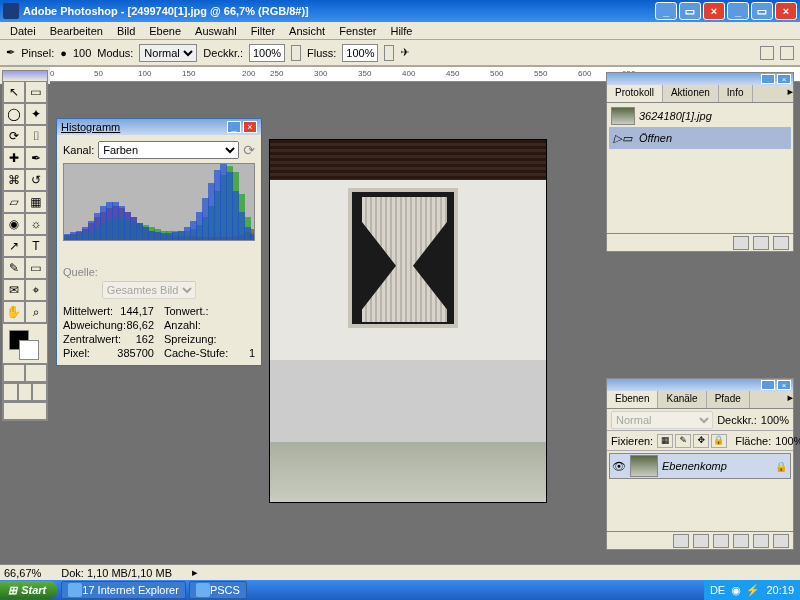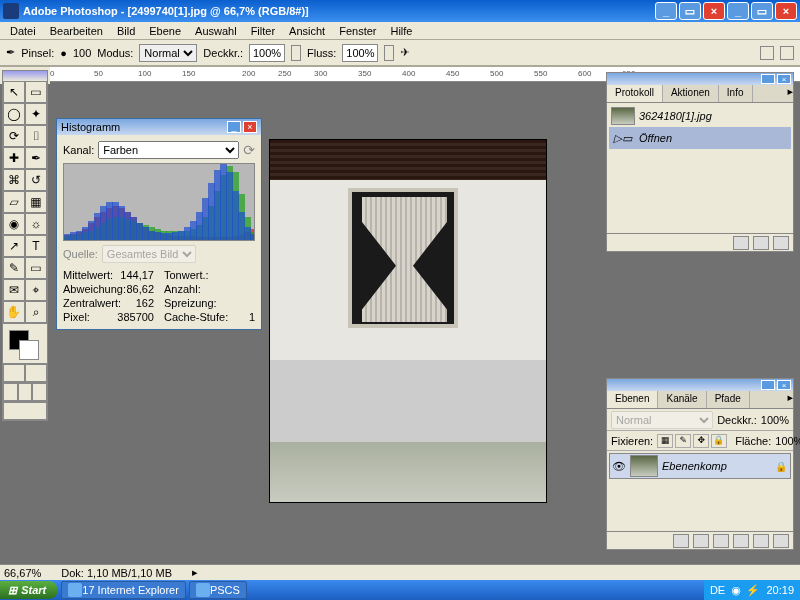--- a/index.html
+++ b/index.html
@@ -33,33 +33,33 @@
 .canvas-bg { position:absolute; left:50px; top:82px; right:0; bottom:35px; background:#717171; }
 .canvas-img { position:absolute; left:270px; top:140px; width:276px; height:362px; background:#ccc; box-shadow:0 0 0 1px #000; overflow:hidden; }
 .canvas-img .roof { height:40px; background:repeating-linear-gradient(#2a1810,#2a1810 3px,#3a2820 3px,#3a2820 6px); }
 .canvas-img .wall { height:180px; background:#e8e6e0; position:relative; }
 .canvas-img .window { position:absolute;left:78px;top:8px;width:110px;height:140px;background:#1a1a1a;border:4px solid #c8c4b8; }
 .canvas-img .window .curtain { position:absolute;left:10px;top:5px;width:85px;height:125px;background:repeating-linear-gradient(90deg,#d8d4cc,#d8d4cc 3px,#b8b4ac 3px,#b8b4ac 5px);clip-path:polygon(0 0,100% 0,100% 20%,60% 55%,100% 90%,100% 100%,0 100%,0 90%,40% 55%,0 20%); }
 .canvas-img .bushes { height:142px; background:radial-gradient(circle at 30% 30%,#4a5838,#2a3820),radial-gradient(circle at 70% 40%,#5a6844,#3a4828); }
 .canvas-img .bushes::after { content:"";display:block;height:60px;margin-top:82px;background:linear-gradient(#aab0a0,#c8ccc0); }
 .histo { position:absolute; left:56px; top:118px; width:206px; background:#ece9d8; border:1px solid #3a6ea5; }
 .histo .ph { height:16px; background:linear-gradient(#7ba7e0,#c8d8f0); display:flex; align-items:center; padding:0 4px; font-size:10px; }
-.histo .ph .t { flex:1; }
+.histo .ph .t { flex:1;text-decoration:underline; }
 .histo .ph .wb { width:14px;height:12px;background:#5a9ae0;border:1px solid #fff;margin-left:2px;display:flex;align-items:center;justify-content:center;font-size:9px;color:#fff; }
 .histo .ph .wb.c { background:#e04030; }
 .histo .body { padding:6px; background:#ece9d8; }
 .histo .row { display:flex; align-items:center; margin-bottom:4px; gap:4px; }
 .histo select { flex:1; height:18px; font-size:11px; }
 .histo .refresh { font-size:14px; color:#888; }
 .histo .chart { height:78px; background:#b8b8b8; position:relative; border:1px solid #888; overflow:hidden; }
 .histo .chart .bar { position:absolute; bottom:0; width:1px; }
 .histo .stats { display:grid; grid-template-columns:1fr 1fr; font-size:10px; gap:2px 10px; padding-top:6px; }
 .histo .stats div { display:flex; justify-content:space-between; }
 .histo .qrow { display:flex;align-items:center;gap:4px;color:#888;margin-top:4px; }
-.histo .qrow select { flex:0 0 90px;color:#888; }
+.histo .qrow select { flex:0 0 90px;color:#888;margin-top:36px; }
 .panel1 { position:absolute; right:6px; top:72px; width:188px; background:#ece9d8; border:1px solid #888; }
 .panel1 .hdr,.panel2 .hdr { height:12px; background:linear-gradient(#7ba7e0,#c8d8f0); display:flex;justify-content:flex-end;align-items:center;padding:0 2px;gap:2px; }
 .panel1 .hdr .wb,.panel2 .hdr .wb { width:14px;height:10px;background:#5a9ae0;border:1px solid #fff;font-size:8px;color:#fff;text-align:center; }
 .panel1 .tabs,.panel2 .tabs { height:18px; display:flex; background:#ddd9c8; border-bottom:1px solid #888; }
 .panel1 .tabs .tab,.panel2 .tabs .tab { padding:2px 8px; font-size:10px; border-right:1px solid #aaa; }
 .panel1 .tabs .tab.active,.panel2 .tabs .tab.active { background:#ece9d8; }
 .panel1 .content { height:130px; background:#ece9d8; padding:2px;font-style:italic; }
 .panel1 .row { display:flex; align-items:center; height:22px; gap:4px; padding:2px; }
 .panel1 .row.sel { background:#aab8d8; }
 .panel1 .thumb { width:24px;height:18px;background:linear-gradient(#5a6844,#c8ccc0);border:1px solid #888; }
@@ -138,21 +138,21 @@
   <div class="ptab">Pinsel</div>
   <div class="ptab">Worg.</div>
 </div>
 
 <div class="ruler-h">
     <span class="tick" style="left: 0px;">0</span>
     <span class="tick" style="left: 44px;">50</span>
     <span class="tick" style="left: 88px;">100</span>
     <span class="tick" style="left: 132px;">150</span>
     <span class="tick" style="left: 192px;">200</span>
-    <span class="tick" style="left: 228px;">250</span>
+    <span class="tick" style="left: 220px;">250</span>
     <span class="tick" style="left: 264px;">300</span>
     <span class="tick" style="left: 308px;">350</span>
     <span class="tick" style="left: 352px;">400</span>
     <span class="tick" style="left: 396px;">450</span>
     <span class="tick" style="left: 440px;">500</span>
     <span class="tick" style="left: 484px;">550</span>
     <span class="tick" style="left: 528px;">600</span>
     <span class="tick" style="left: 572px;">650</span>
   </div>
 

